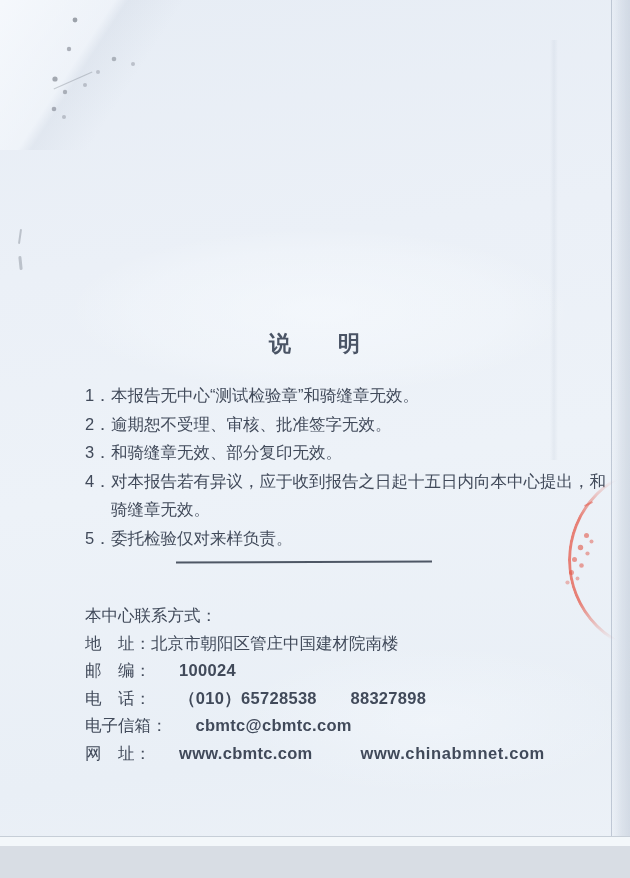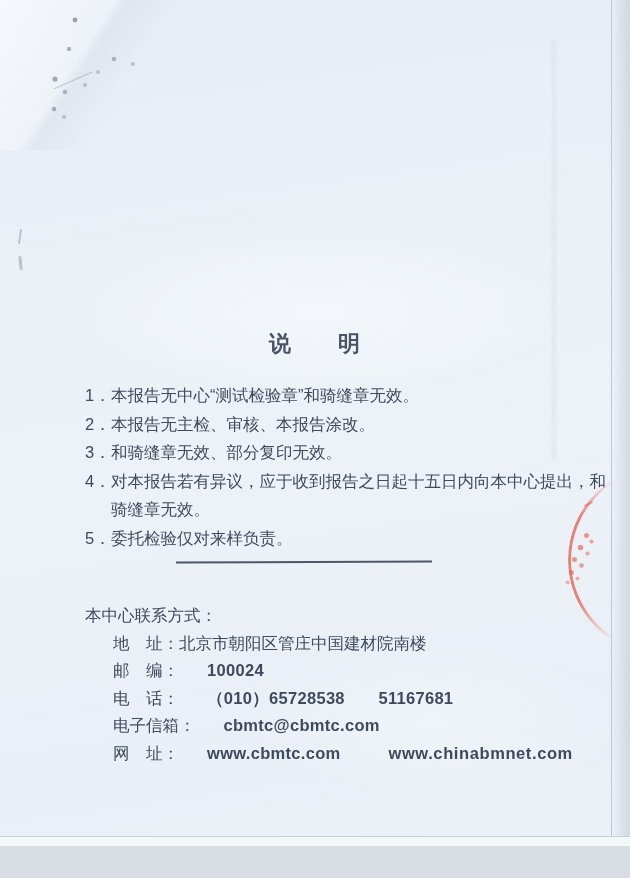--- a/index.html
+++ b/index.html
@@ -131,21 +131,21 @@
     background: #4e5765;
     transform: rotate(-0.2deg);
   }
   .contact {
     position: absolute; left: 85px; top: 602px; width: 520px;
     font-size: 16.5px; line-height: 27.6px;
     color: #414a5a;
   }
   .c-head { font-weight: normal; }
   .c-row { white-space: nowrap; }
-  .c-label { display: inline-block; margin-left: 28px; }
+  .c-label { display: inline-block; }
   .c-value.latin { font-weight: bold; letter-spacing: 0.3px; margin-left: 28px; }
   .c-value2 { font-weight: bold; letter-spacing: 0.6px; margin-left: 48px; }
 </style>
 </head>
 <body>
 
 <div class="page">
 
   <div class="crease-top-left"></div>
   <div class="sheen-middle"></div>
@@ -158,21 +158,21 @@
 
   <div class="doc-title">说　　明</div>
 
   <div class="notes">
     <div class="note">
       <span class="num">1．</span>
       <span class="txt">本报告无中心“测试检验章”和骑缝章无效。</span>
     </div>
     <div class="note">
       <span class="num">2．</span>
-      <span class="txt">本报告无主检、审核、本报告涂改。</span>
+      <span class="txt">逾期恕不受理、审核、批准签字无效。</span>
     </div>
     <div class="note">
       <span class="num">3．</span>
       <span class="txt">和骑缝章无效、部分复印无效。</span>
     </div>
     <div class="note">
       <span class="num">4．</span>
       <span class="txt">对本报告若有异议，应于收到报告之日起十五日内向本中心提出，和骑缝章无效。</span>
     </div>
     <div class="note">
@@ -185,21 +185,21 @@
 
   <div class="contact">
     <div class="c-head">本中心联系方式：</div>
     <div class="c-row">
       <span class="c-label">地　址：</span><span class="c-value">北京市朝阳区管庄中国建材院南楼</span>
     </div>
     <div class="c-row">
       <span class="c-label">邮　编：</span><span class="c-value latin">100024</span>
     </div>
     <div class="c-row">
-      <span class="c-label">电　话：</span><span class="c-value latin">（010）65728538　　51167681</span>
+      <span class="c-label">电　话：</span><span class="c-value latin">（010）65728538　　88327898</span>
     </div>
     <div class="c-row">
       <span class="c-label">电子信箱：</span><span class="c-value latin">cbmtc@cbmtc.com</span>
     </div>
     <div class="c-row">
       <span class="c-label">网　址：</span><span class="c-value latin">www.cbmtc.com</span><span class="c-value2">www.chinabmnet.com</span>
     </div>
   </div>
 
   <div class="stamp-arc"></div>

